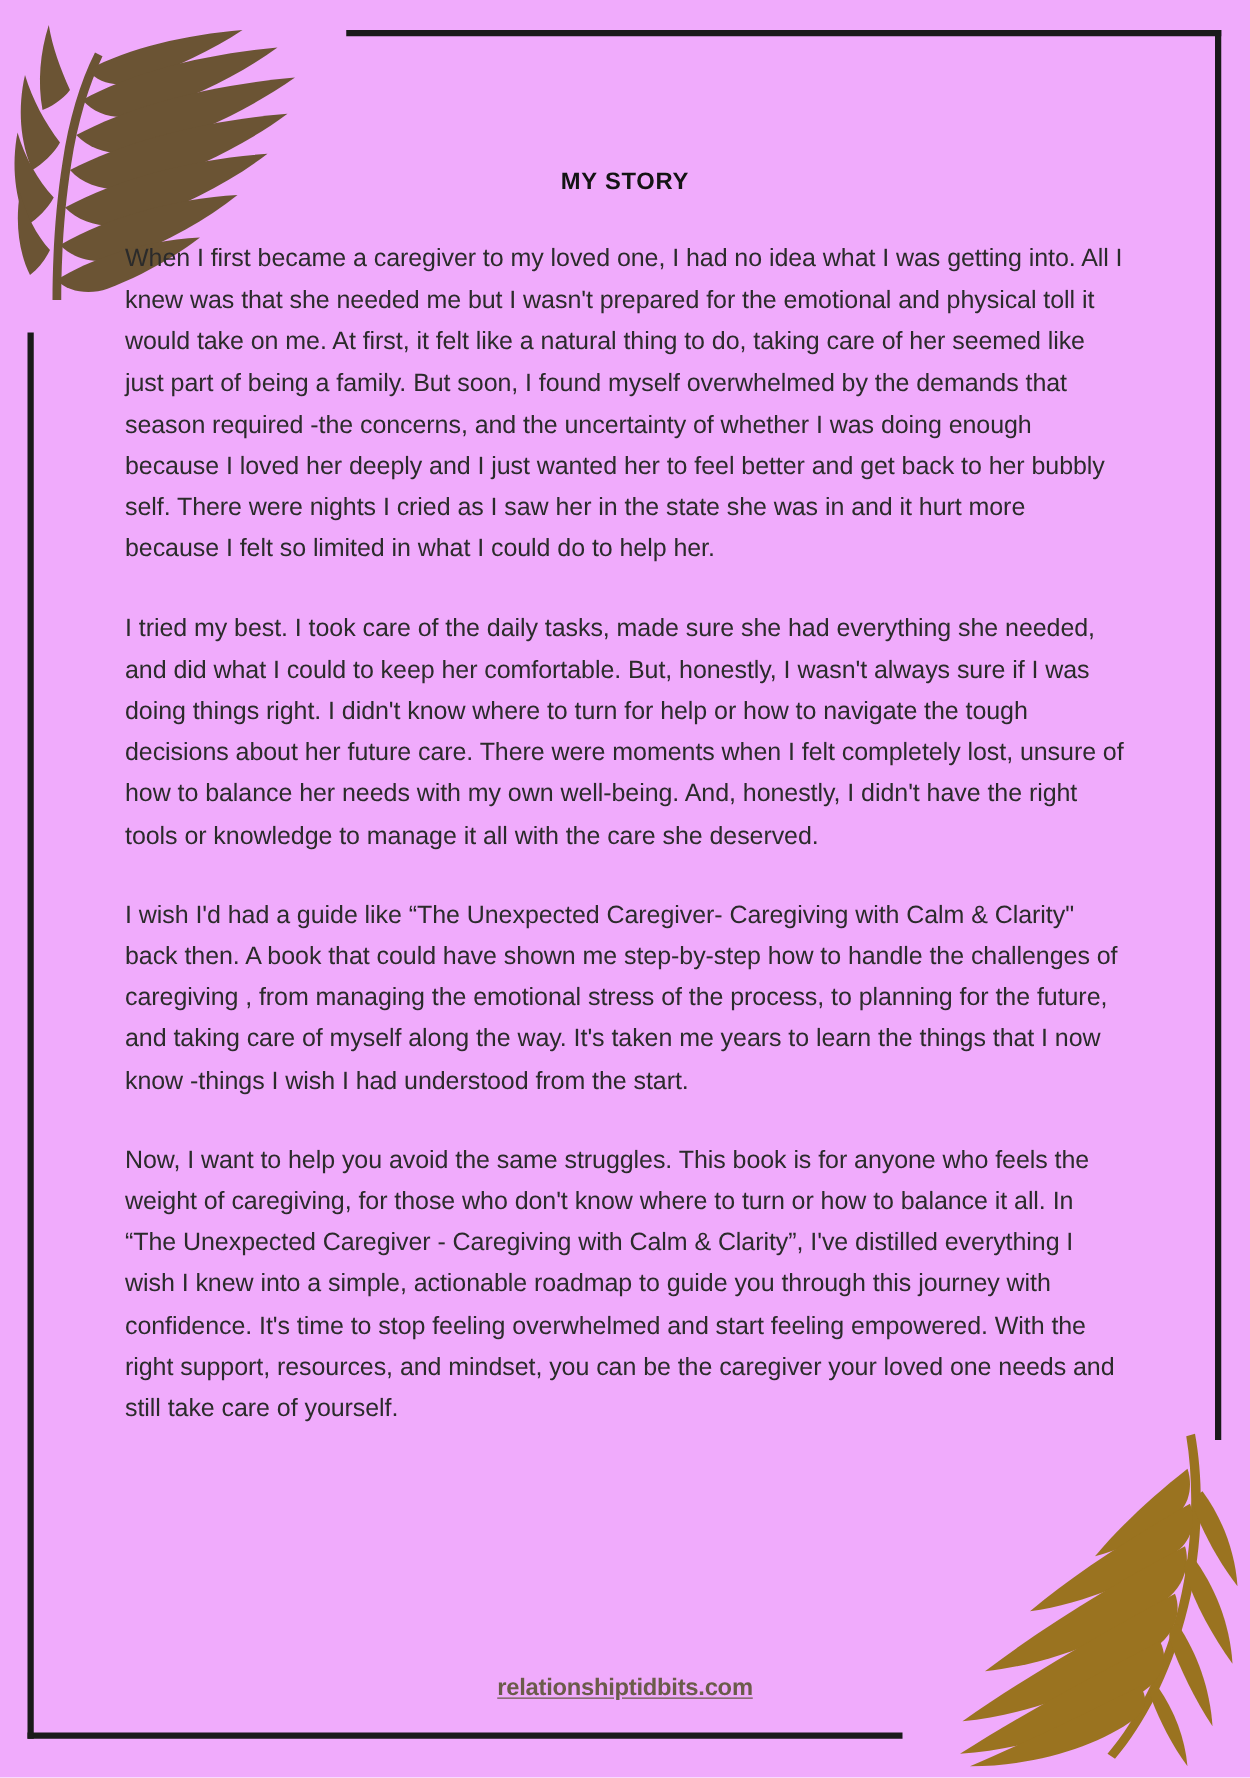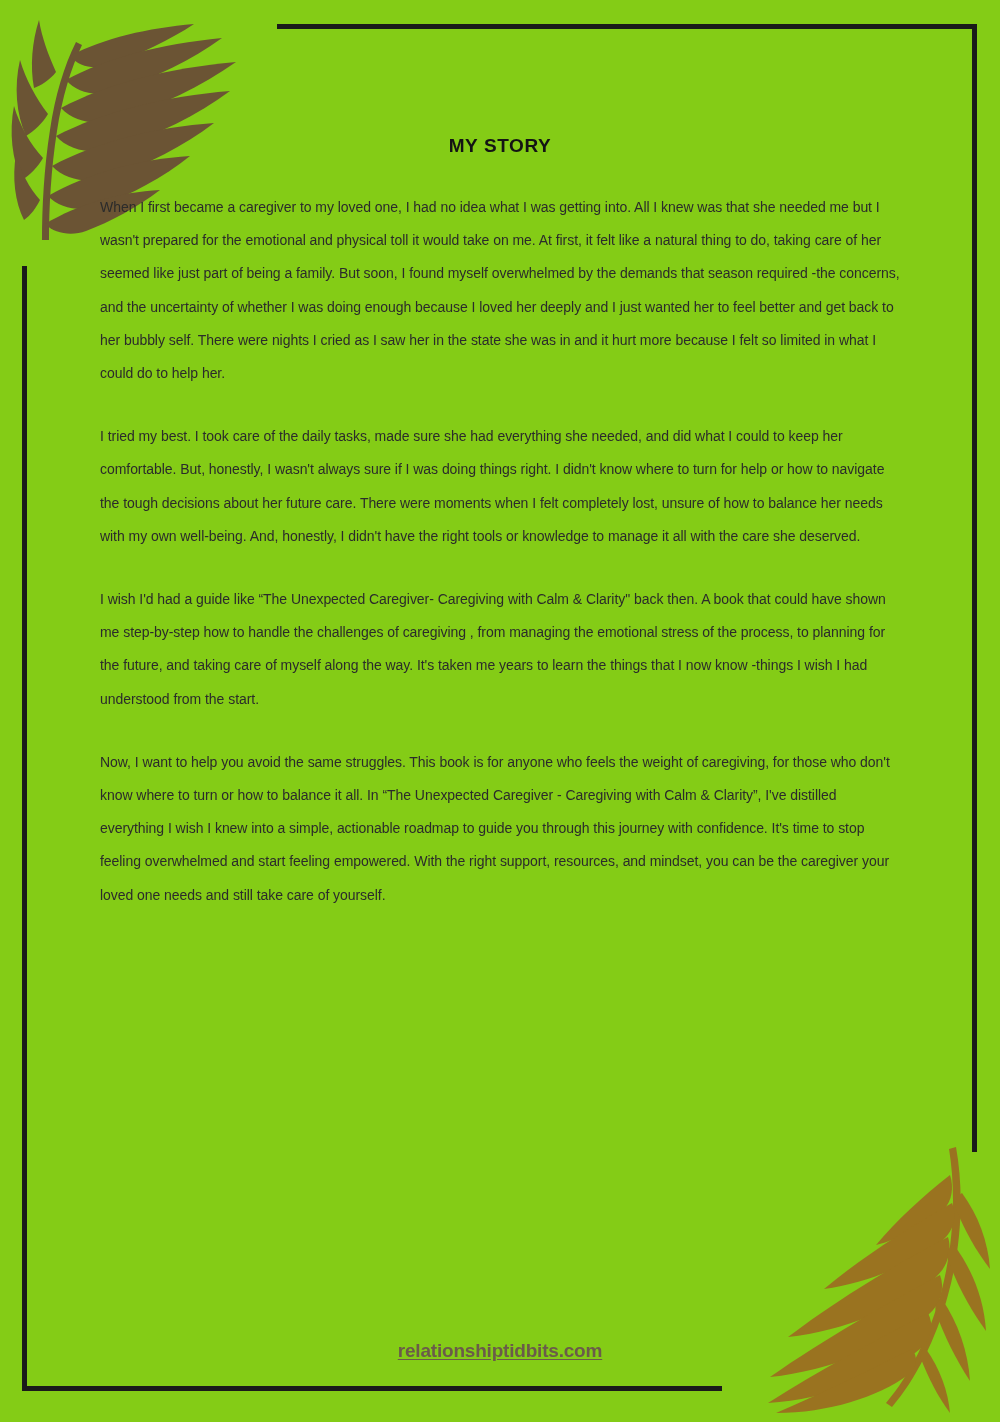--- a/index.html
+++ b/index.html
@@ -7,21 +7,21 @@
     padding: 0;
     background: #ffffff;
   }
   body {
     font-family: "Liberation Sans", sans-serif;
   }
   #page {
     position: relative;
     width: 1000px;
     height: 1422px;
-    background: #84cc16;
+    background: #f0abfc;
     overflow: hidden;
   }
 
   
   .frame-line {
     position: absolute;
     background: #1a1a1a;
   }
   #frame-top    { left: 277px; top: 24px;   width: 700px; height: 5px; }
   #frame-right  { left: 972px; top: 24px;   width: 5px;   height: 1128px; }
@@ -55,21 +55,21 @@
   }
   #doc-title {
     text-align: center;
     font-size: 19px;
     font-weight: bold;
     letter-spacing: 0.6px;
     color: #141414;
     margin: 0 0 34px 0;
   }
   .para {
-    font-size: 14px;
+    font-size: 20px;
     line-height: 33.2px;
     color: #2b2b2b;
     margin: 0 0 30px 0;
     letter-spacing: -0.05px;
   }
   .para:last-child { margin-bottom: 0; }
 
   #footer {
     position: absolute;
     left: 0;

